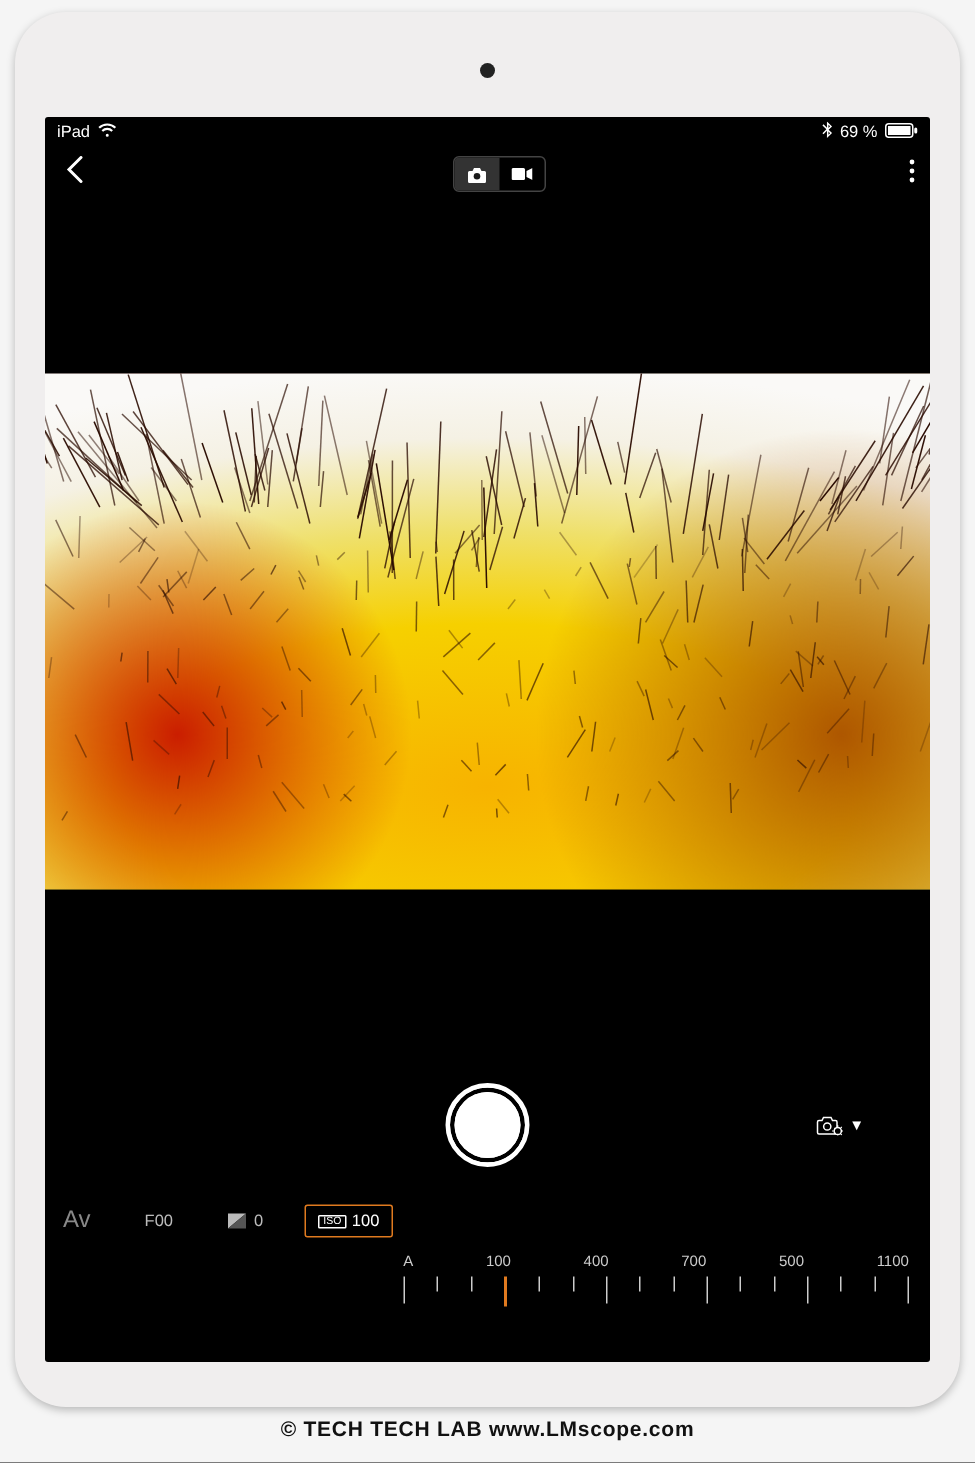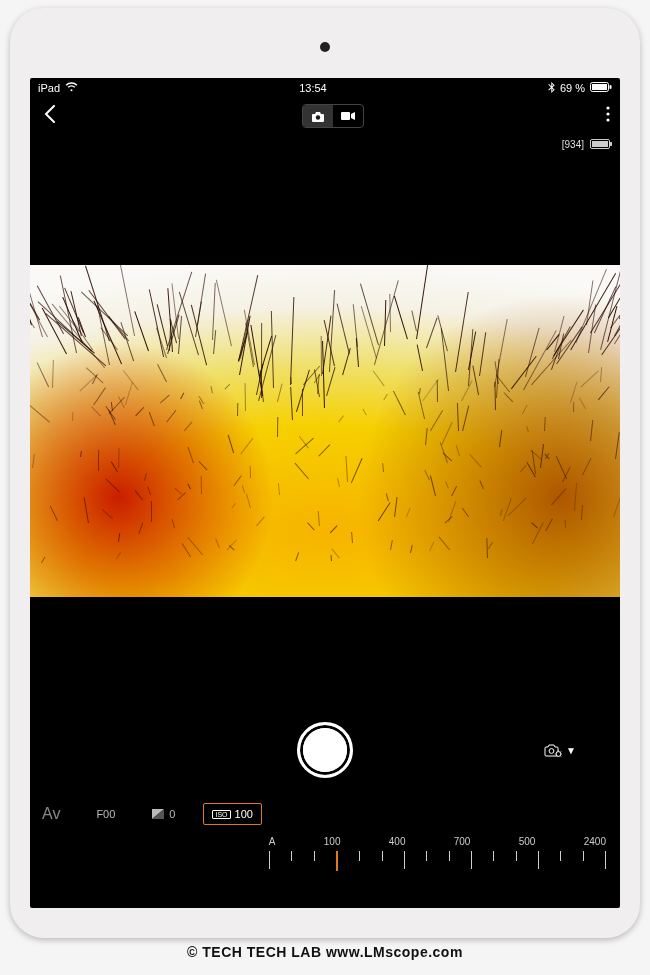--- a/index.html
+++ b/index.html
@@ -240,21 +240,20 @@
 
     <div class="statusbar">
       <div class="left">
         <span>iPad</span>
         <span class="wifi-icon">
           <svg width="13" height="10" viewBox="0 0 13 10">
               <path d="M6.5 9.2a1 1 0 100-2 1 1 0 000 2zM3.7 5.8a4 4 0 015.6 0l1-1a5.4 5.4 0 00-7.6 0l1 1zM1.6 3.7a7 7 0 019.8 0l1-1a8.4 8.4 0 00-11.8 0l1 1z" fill="#fff"></path>
             </svg>
         </span>
       </div>
-      <div class="center">13:54</div>
       <div class="right">
         <span class="bt-icon">
           <svg width="7" height="11" viewBox="0 0 7 11">
               <path d="M3.3 0v4.2L1 1.9.3 2.6l2.6 2.6L.3 7.8 1 8.5l2.3-2.3V11l3.4-3.3L4.4 5.5l2.3-2.2L3.3 0zm1 2.1l1.1 1.1-1.1 1.1V2.1zm0 4.6l1.1 1.1-1.1 1.1V6.7z" fill="#fff"></path>
             </svg>
         </span>
         <span>69 %</span>
         <span class="batt-icon">
           <svg width="22" height="10" viewBox="0 0 22 10">
               <rect x="0.5" y="0.5" width="18" height="9" rx="2" fill="none" stroke="#fff"></rect>
@@ -289,26 +288,20 @@
       <div class="spacer"></div>
       <div class="kebab">
         <svg width="4" height="16" viewBox="0 0 4 16">
             <circle cx="2" cy="2" r="1.6" fill="#fff"></circle>
             <circle cx="2" cy="8" r="1.6" fill="#fff"></circle>
             <circle cx="2" cy="14" r="1.6" fill="#fff"></circle>
           </svg>
       </div>
     </div>
 
-    <div class="shotsrow">
-      <span>[934]</span>
-      <span class="cam-batt">
-          <span class="fill"></span>
-        </span>
-    </div>
 
     <div class="liveview">
       <div class="specimen" id="specimen">
           <div class="bristle" style="left: 289.345px; top: 104.652px; height: 28.0832px; transform: rotate(-10.2409deg); opacity: 0.72;"></div>
           <div class="bristle" style="left: 298.766px; top: 25.6744px; height: 81.521px; transform: rotate(3.57682deg); opacity: 0.71;"></div>
           <div class="bristle" style="left: 167.819px; top: 24.5942px; height: 66.0209px; transform: rotate(-16.9367deg); opacity: 0.75;"></div>
           <div class="bristle" style="left: 138.696px; top: 55.2621px; height: 31.0584px; transform: rotate(2.41598deg); opacity: 0.74;"></div>
           <div class="bristle" style="left: 103.958px; top: -14.7157px; height: 85.7384px; transform: rotate(-11.2046deg); opacity: 0.56;"></div>
           <div class="bristle" style="left: 262.093px; top: 122.198px; height: 33.2399px; transform: rotate(-3.23045deg); opacity: 0.78;"></div>
           <div class="bristle" style="left: 396.404px; top: 51.2787px; height: 31.9271px; transform: rotate(19.4247deg); opacity: 0.72;"></div>
@@ -626,21 +619,21 @@
       </div>
 
       <div class="scale-row">
         <div class="scale">
           <div class="scale-labels" id="scale-labels">
               <span>A</span>
               <span>100</span>
               <span>400</span>
               <span>700</span>
               <span>500</span>
-              <span>2400</span>
+              <span>1100</span>
             </div>
           <div class="scale-ticks" id="scale-ticks">
               <div class="tick major"></div>
               <div class="tick minor"></div>
               <div class="tick minor"></div>
               <div class="tick major sel"></div>
               <div class="tick minor"></div>
               <div class="tick minor"></div>
               <div class="tick major"></div>
               <div class="tick minor"></div>

